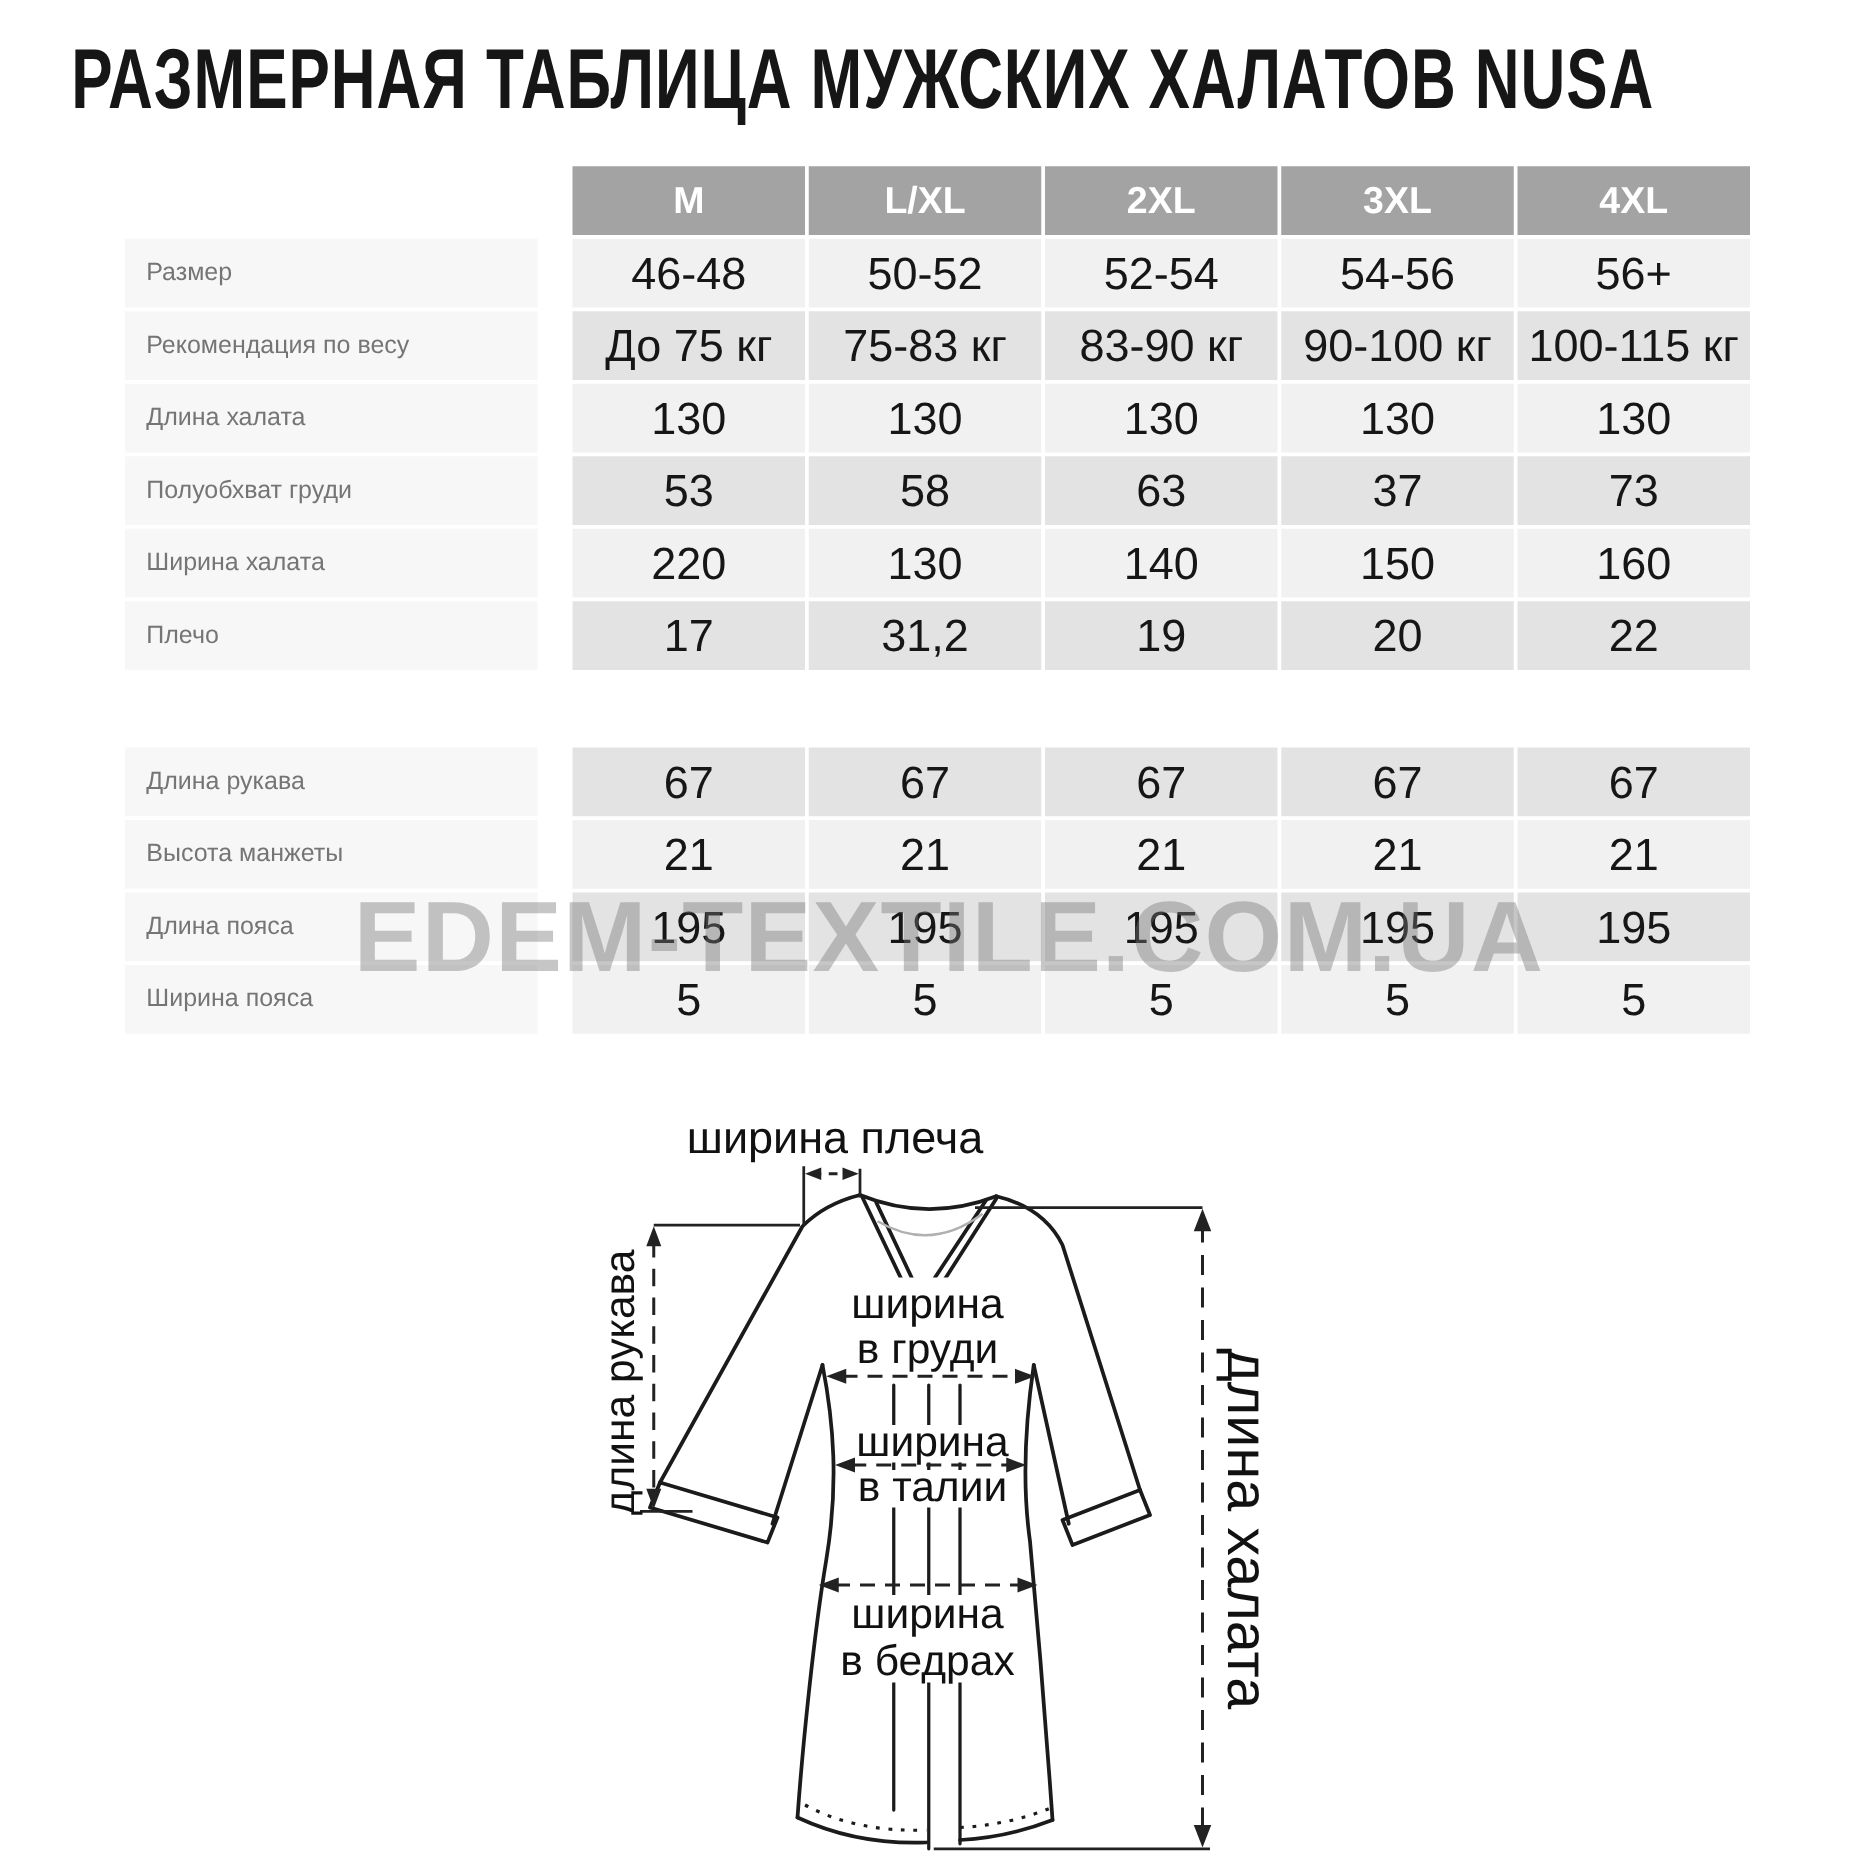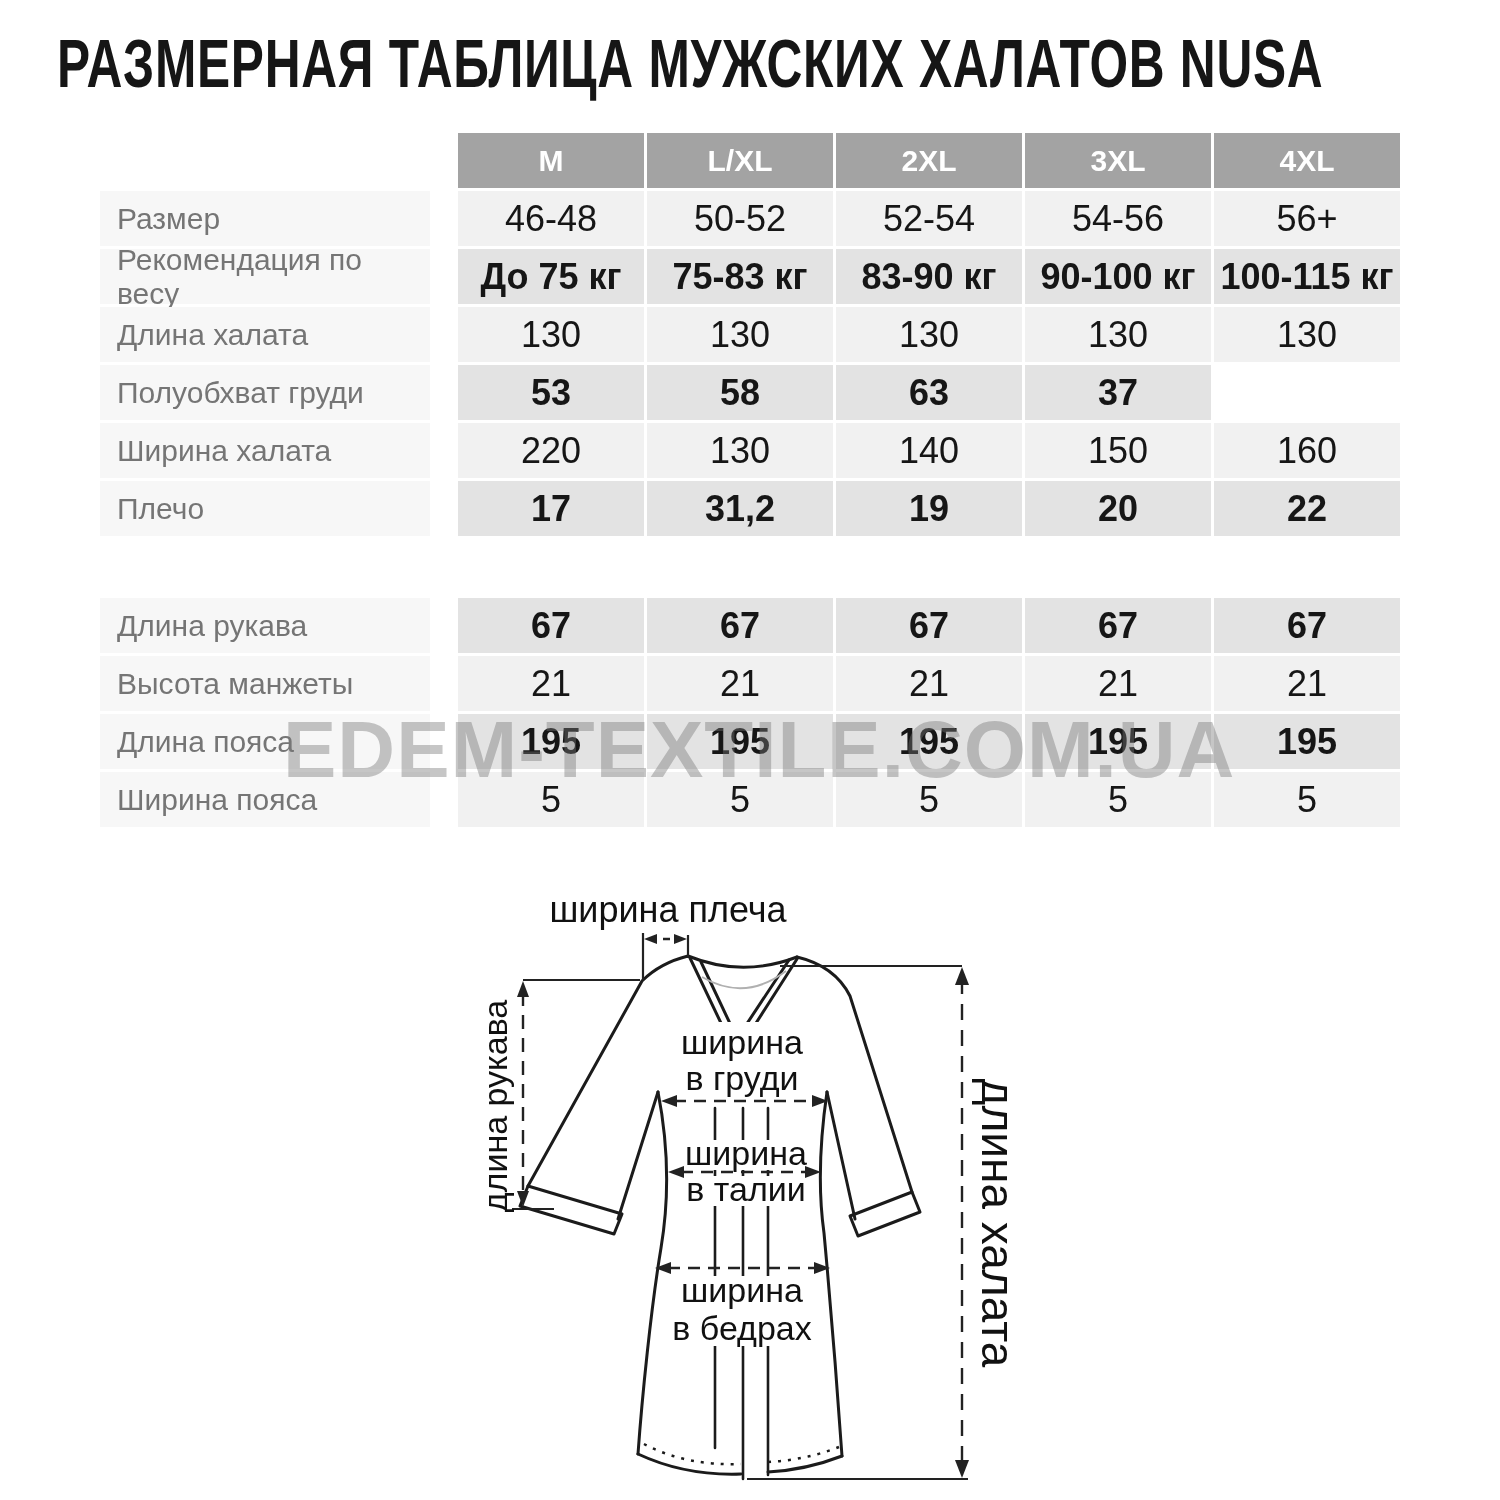--- a/index.html
+++ b/index.html
@@ -12,31 +12,31 @@
     font-size:68px; font-weight:bold; color:#161616;
     letter-spacing:1px; white-space:nowrap;
     transform:scaleX(0.73); transform-origin:left top;
   }
   
   .size-table { position:absolute; left:100px; top:133px; width:1300px; }
   .trow { display:flex; gap:3px; margin-bottom:3px; height:55px; }
   .trow .lcell {
     flex:none; width:330px; margin-right:25px; box-sizing:border-box;
     display:flex; align-items:center; padding-left:17px;
-    background:#f7f7f7; color:#757575; font-size:30px;
+    background:#f7f7f7; color:#757575; font-size:20px;
   }
   .trow.header .lcell { background:transparent; }
   .trow .vcell {
     flex:none; width:186px;
     display:flex; align-items:center; justify-content:center;
     font-size:36px; color:#161616;
   }
   .trow.header .vcell { background:#a3a3a3; color:#ffffff; font-weight:bold; font-size:30px; }
   .trow.light .vcell { background:#f1f1f1; }
-  .trow.dark  .vcell { background:#e3e3e3;font-weight:bold; }
+  .trow.dark  .vcell { background:#e3e3e3; }
   .tspacer { height:59px; }
   
   .watermark {
     position:absolute; left:283px; top:710px; z-index:5;
     font-size:80px; line-height:80px; letter-spacing:1px; white-space:nowrap;
     color:rgba(120,120,120,0.42); font-weight:700;
   }
   
   .diagram { position:absolute; left:450px; top:878px; }
   .diagram text { font-family:"Liberation Sans", sans-serif; fill:#111111; }
@@ -79,20 +79,21 @@
     <div class="vcell">130</div>
     <div class="vcell">130</div>
     <div class="vcell">130</div>
   </div>
   <div class="trow dark">
     <div class="lcell">Полуобхват груди</div>
     <div class="vcell">53</div>
     <div class="vcell">58</div>
     <div class="vcell">63</div>
     <div class="vcell">37</div>
+    <div class="vcell">73</div>
   </div>
   <div class="trow light">
     <div class="lcell">Ширина халата</div>
     <div class="vcell">220</div>
     <div class="vcell">130</div>
     <div class="vcell">140</div>
     <div class="vcell">150</div>
     <div class="vcell">160</div>
   </div>
   <div class="trow dark">

